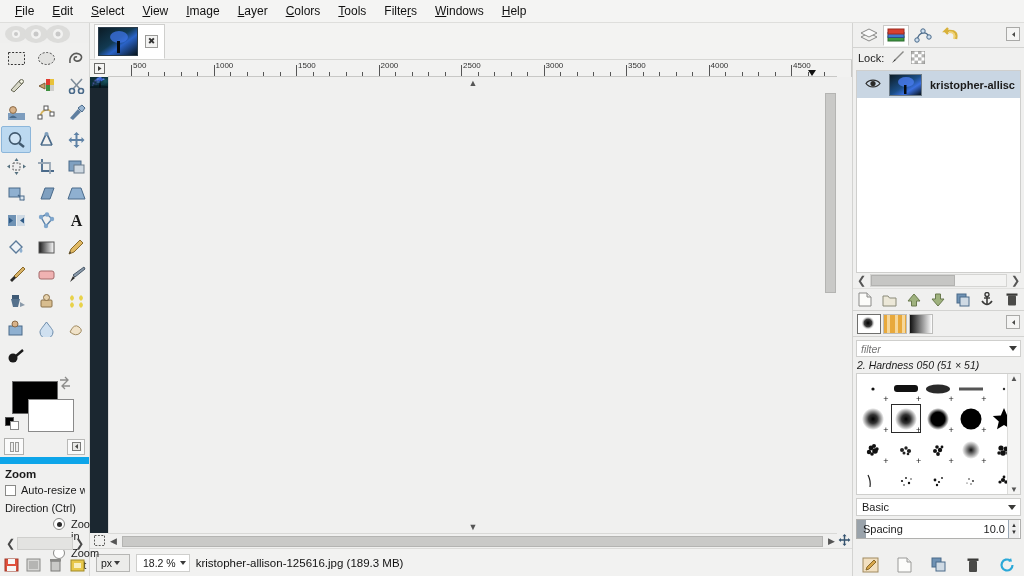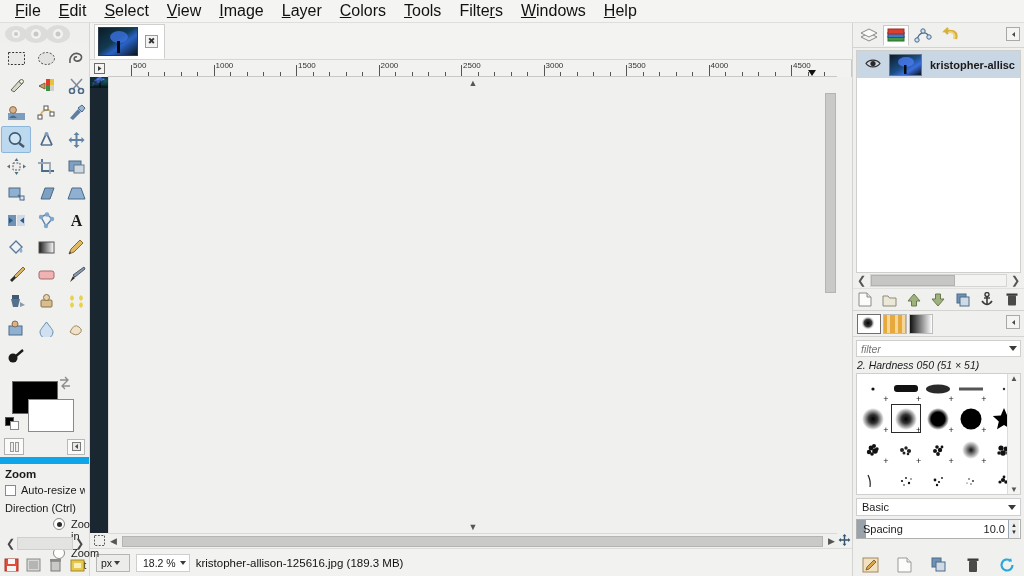--- a/index.html
+++ b/index.html
@@ -10,21 +10,21 @@
     color: #1a1a1a;
     background: #f0f0ef;
   }
   .app { position:relative; width:1024px; height:576px; display:flex; flex-direction:column; }
 
   
   .menubar {
     height:23px; background:#f4f4f3; display:flex; align-items:center;
     padding-left:6px; border-bottom:1px solid #dededc; flex:0 0 23px;
   }
-  .menuitem { padding:3px 9px; font-size:16px; color:#111; cursor:default; white-space:nowrap; }
+  .menuitem { padding:3px 9px; font-size:12px; color:#111; cursor:default; white-space:nowrap; }
   .menuitem u { text-decoration:underline; }
 
   
   .body-row { display:flex; flex:1 1 auto; min-height:0; }
 
   
   .toolbox { width:90px; flex:0 0 90px; background:#f0f0ef; display:flex; flex-direction:column;
              border-right:1px solid #d6d6d4; }
   .wilber { height:22px; background:#efefee; position:relative; overflow:hidden; }
   .wilber svg { position:absolute; left:4px; top:1px; opacity:.22; }
@@ -770,20 +770,43 @@
         </div>
         <div class="dockmenu">
           <svg width="7" height="7" viewBox="0 0 7 7">
               <path d="M5 1 L2 3.5 L5 6z" fill="#4a4a48"></path>
             </svg>
         </div>
       </div>
 
 
 
+      <div class="lockrow">
+        <span>Lock:</span>
+        <span>
+          <svg width="15" height="14" viewBox="0 0 15 14">
+              <path d="M13 1 l1 1 -8 8 -1-1z" fill="#8a8a88"></path>
+              <path d="M5 9 l1 1 -4 3z" fill="#2a2a28"></path>
+            </svg>
+        </span>
+        <span>
+          <svg width="14" height="13" viewBox="0 0 14 13">
+            <rect width="14" height="13" fill="#fff"></rect>
+            <rect x="0" y="0" width="3.5" height="3.2" fill="#b4b4b2"></rect>
+              <rect x="7" y="0" width="3.5" height="3.2" fill="#b4b4b2"></rect>
+            <rect x="3.5" y="3.2" width="3.5" height="3.2" fill="#b4b4b2"></rect>
+              <rect x="10.5" y="3.2" width="3.5" height="3.2" fill="#b4b4b2"></rect>
+            <rect x="0" y="6.4" width="3.5" height="3.2" fill="#b4b4b2"></rect>
+              <rect x="7" y="6.4" width="3.5" height="3.2" fill="#b4b4b2"></rect>
+            <rect x="3.5" y="9.6" width="3.5" height="3.2" fill="#b4b4b2"></rect>
+              <rect x="10.5" y="9.6" width="3.5" height="3.2" fill="#b4b4b2"></rect>
+            <rect width="14" height="13" fill="none" stroke="#8a8a88"></rect>
+          </svg>
+        </span>
+      </div>
 
       <div class="layerlist">
         <div class="layerrow">
           <span>
             <svg width="16" height="11" viewBox="0 0 16 11">
               <path d="M1 5.5 C4 1,12 1,15 5.5 C12 10,4 10,1 5.5z" fill="none" stroke="#2a2a28" stroke-width="1.2"></path>
               <circle cx="8" cy="5.5" r="2.6" fill="#2a2a28"></circle>
             </svg>
           </span>
           <span class="layerthumb">

